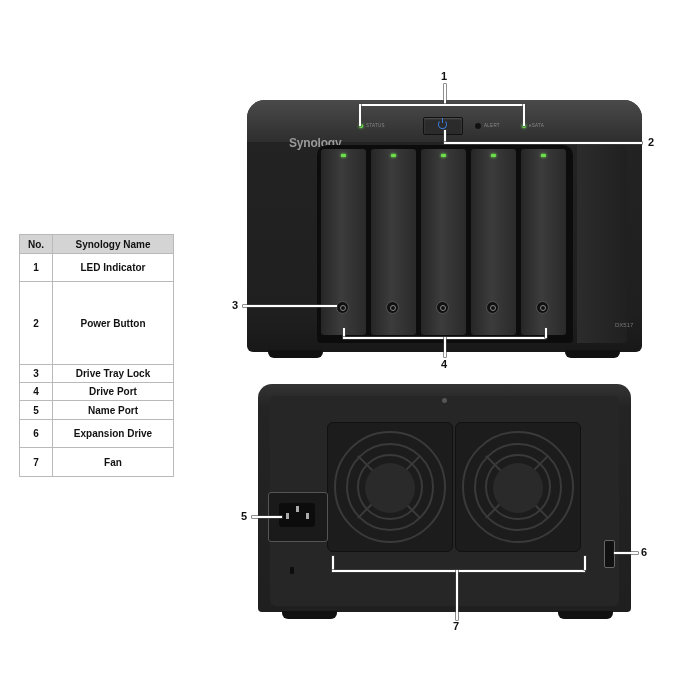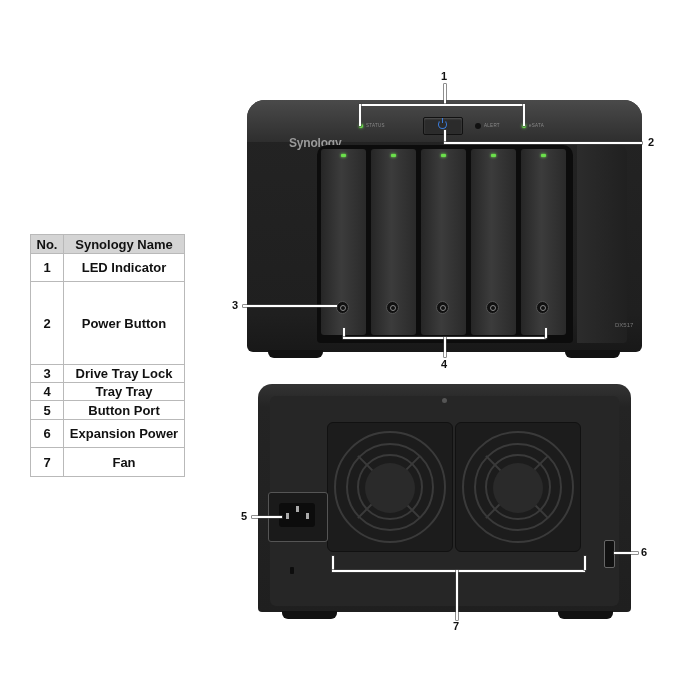--- a/index.html
+++ b/index.html
@@ -1,19 +1,19 @@
 <!DOCTYPE html>
 <html><head>
 <meta charset="utf-8">
 <style>
   html, body { margin:0; padding:0; background:#ffffff; }
   body { width:700px; height:700px; position:relative; overflow:hidden; font-family:"Liberation Sans", sans-serif; }
 
   
-  .legend-table { position:absolute; left:30px; top:234px; width:155px; border-collapse:collapse; font-size:13px; color:#111; }
+  .legend-table { position:absolute; left:19px; top:234px; width:155px; border-collapse:collapse; font-size:10px; color:#111; }
   .legend-table th, .legend-table td { border:1px solid #b9b9b9; text-align:center; padding:0;font-weight:bold; }
   .legend-table th { background:#d4d4d4; font-weight:bold; height:18px; }
   .legend-table td.no { width:32px; font-weight:bold; }
   .legend-table tr.h1 td { height:27px; }
   .legend-table tr.h2 td { height:82px; }
   .legend-table tr.h3 td { height:17px; }
   .legend-table tr.h4 td { height:17px; }
   .legend-table tr.h5 td { height:18px; }
   .legend-table tr.h6 td { height:27px; }
   .legend-table tr.h7 td { height:28px; }
@@ -76,29 +76,29 @@
   <tr class="h2">
     <td class="no">2</td>
     <td>Power Button</td>
   </tr>
   <tr class="h3">
     <td class="no">3</td>
     <td>Drive Tray Lock</td>
   </tr>
   <tr class="h4">
     <td class="no">4</td>
-    <td>Tray Tray</td>
+    <td>Drive Port</td>
   </tr>
   <tr class="h5">
     <td class="no">5</td>
-    <td>Button Port</td>
+    <td>Name Port</td>
   </tr>
   <tr class="h6">
     <td class="no">6</td>
-    <td>Expansion Power</td>
+    <td>Expansion Drive</td>
   </tr>
   <tr class="h7">
     <td class="no">7</td>
     <td>Fan</td>
   </tr>
 </tbody>
   </table>
 
 <div class="front">
   <div class="front-top"></div>

